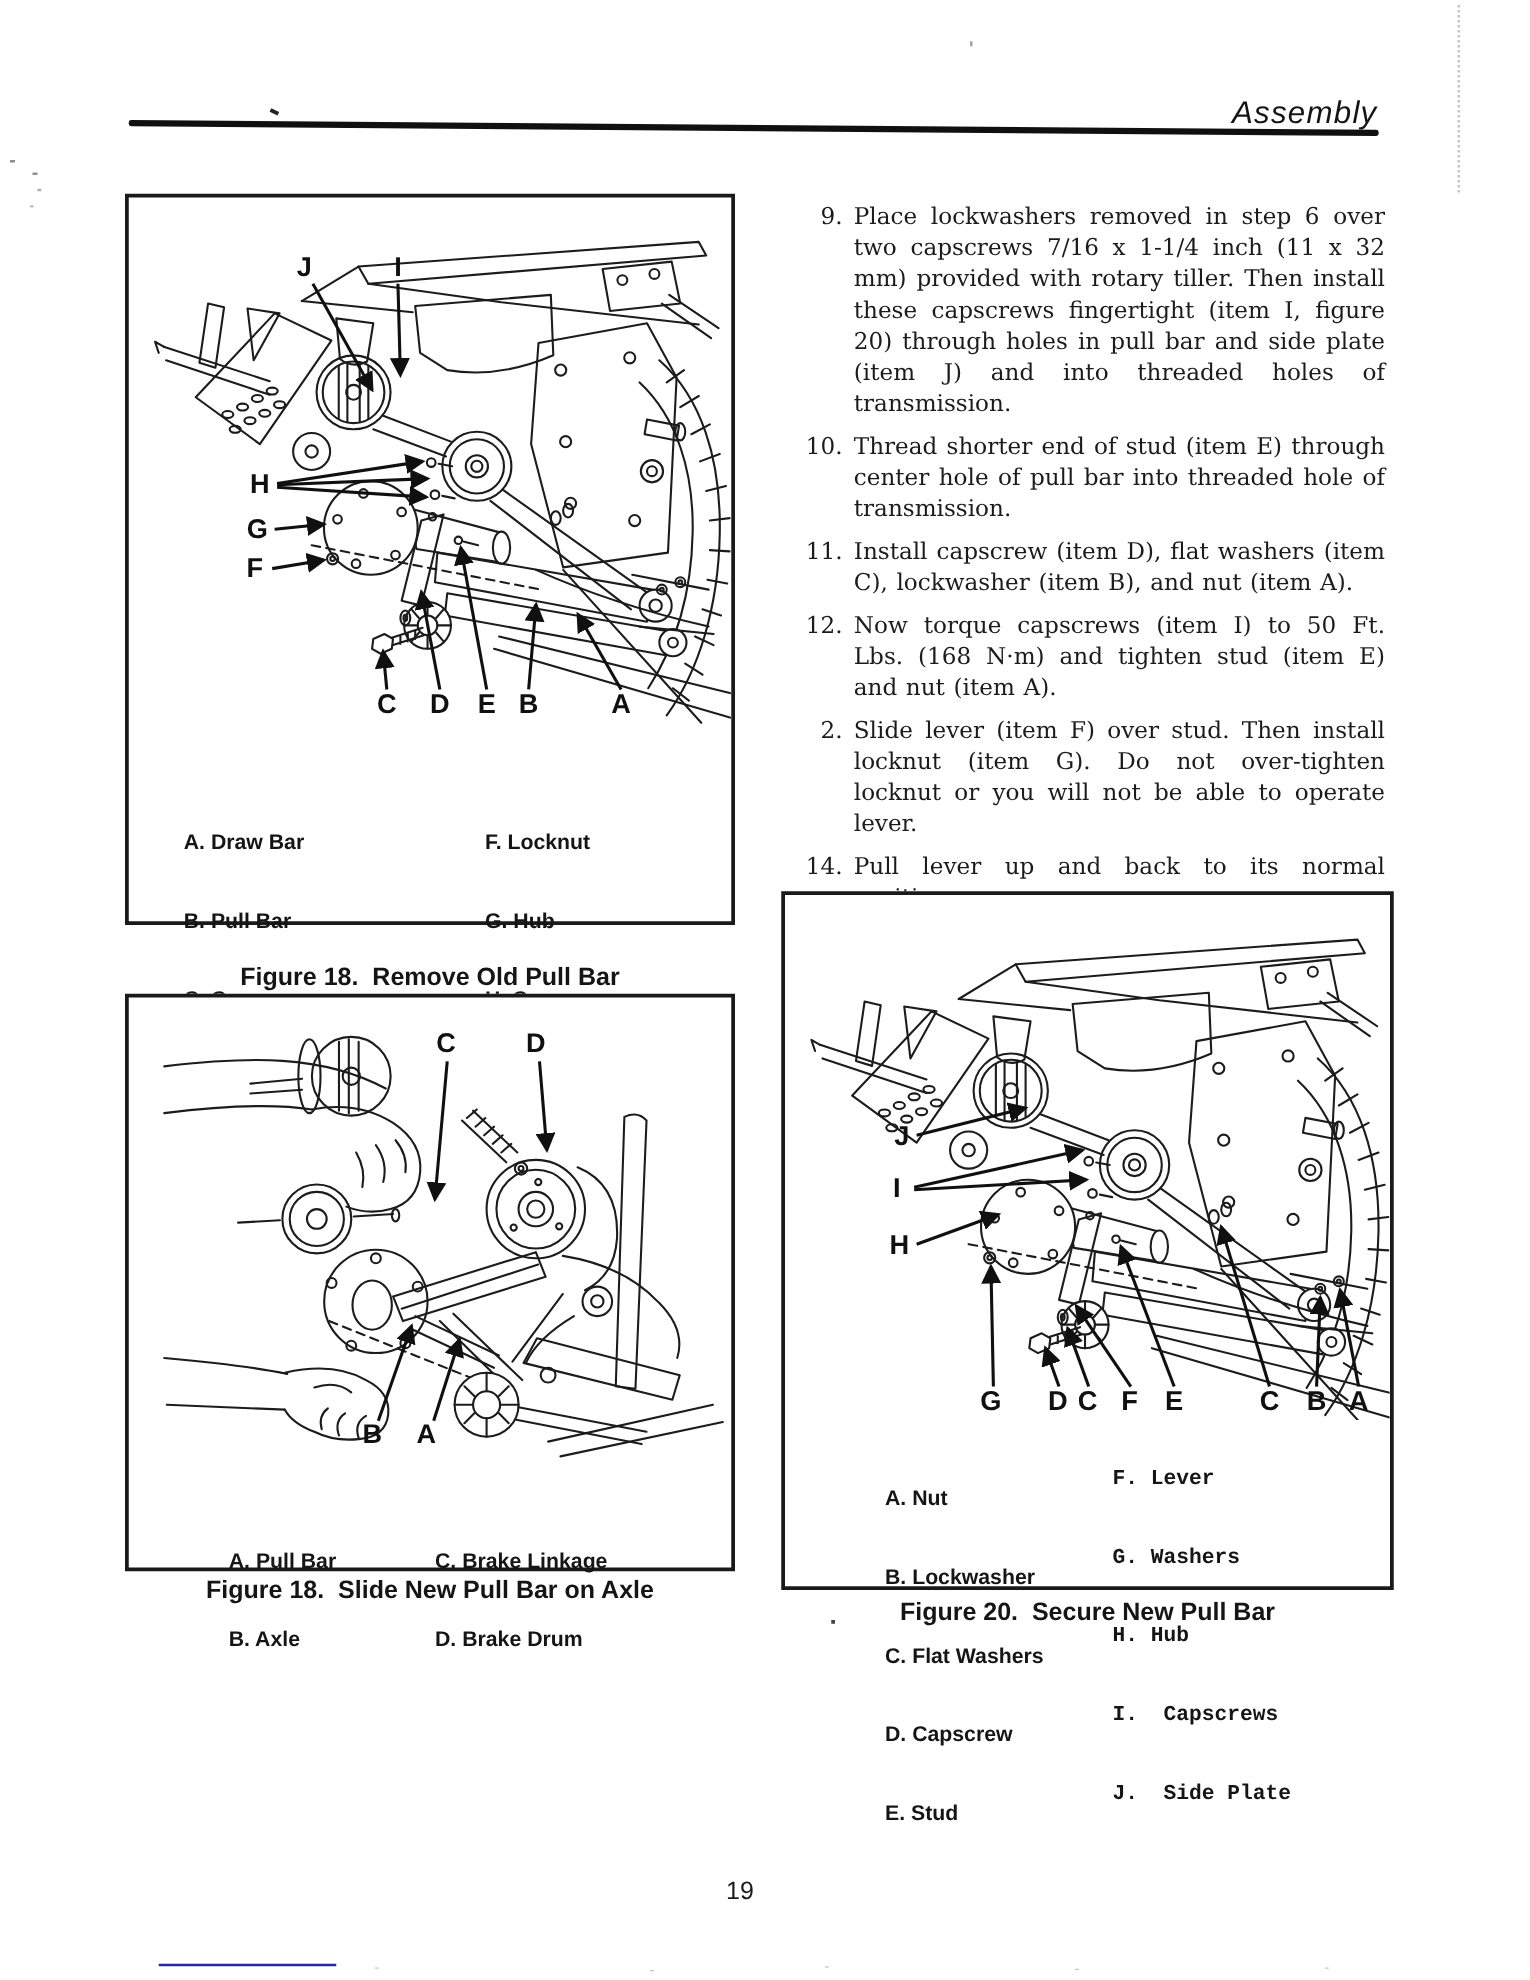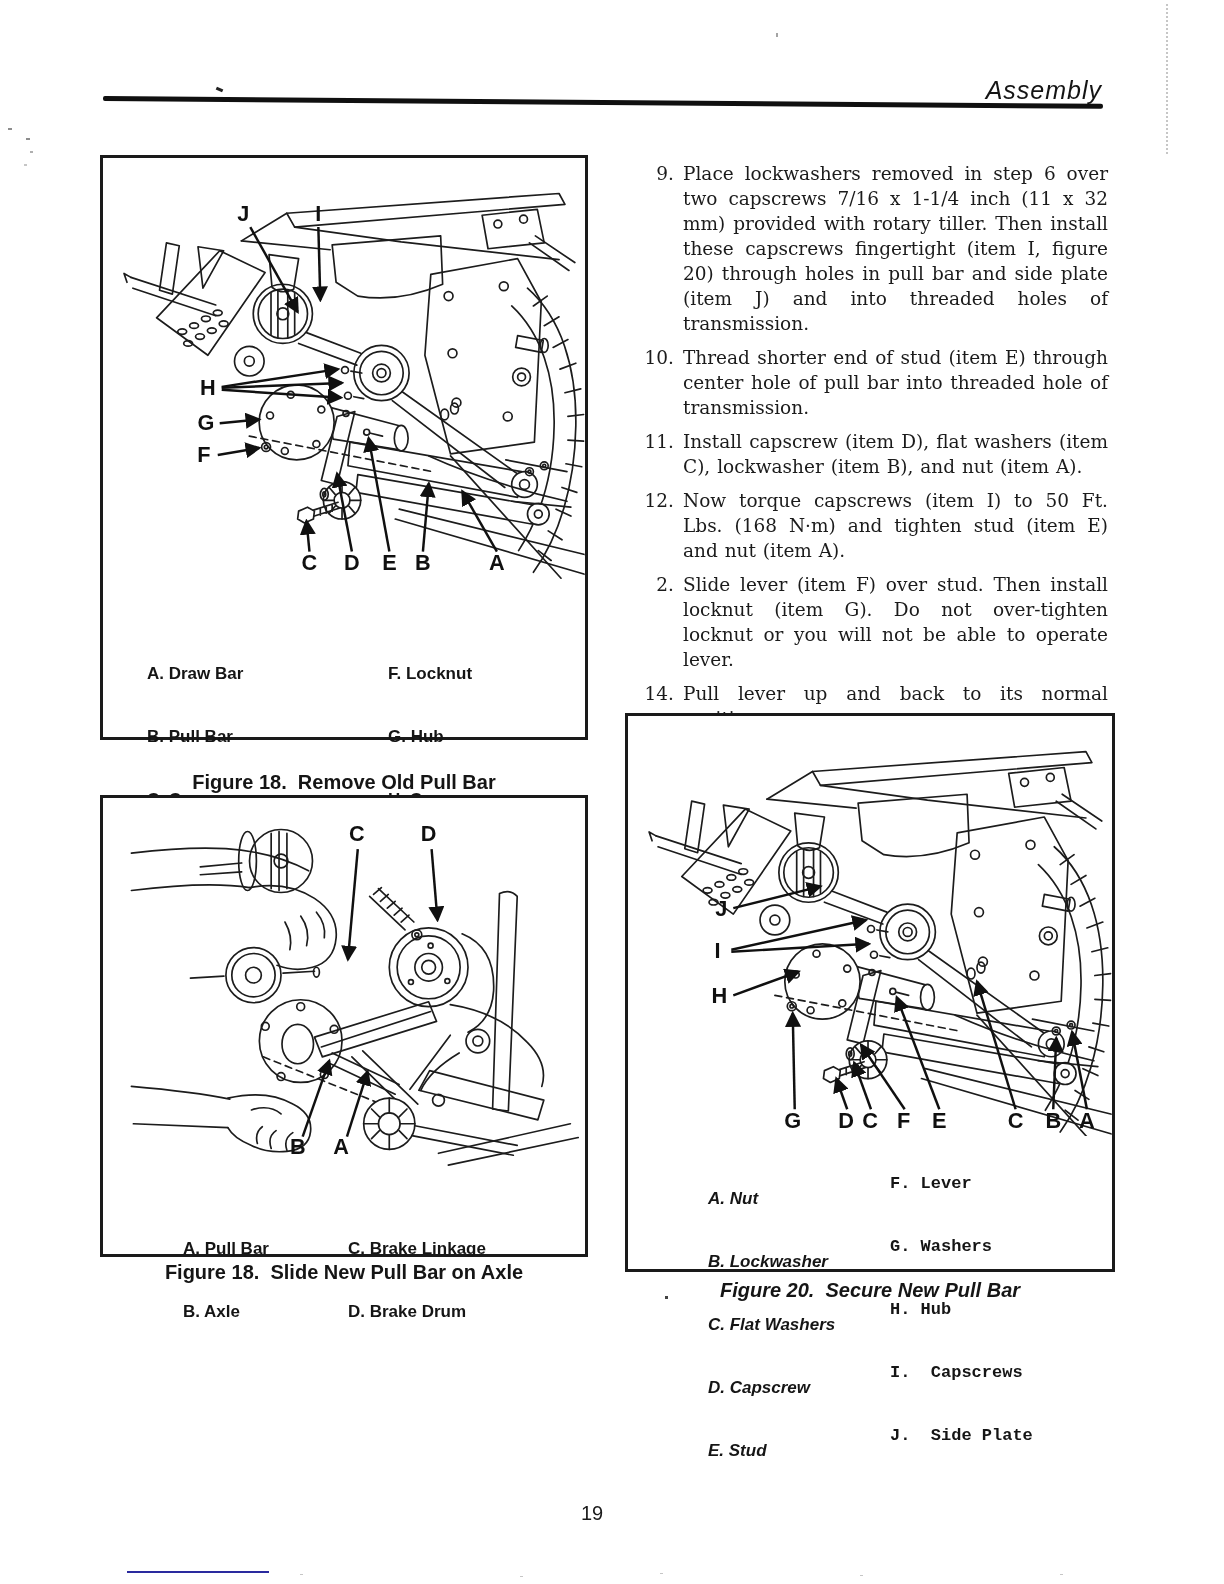--- a/index.html
+++ b/index.html
@@ -432,31 +432,31 @@
       <g>
         <text class="co-text" x="429" y="416">B</text>
         <path class="co-line" d="M429 397 L432 325"></path>
       </g>
       <g>
         <text class="co-text" x="463" y="416">A</text>
         <path class="co-line" d="M463 397 L448 319"></path>
       </g>
     </g>
   </svg>
-  <div class="legend-col" style="left:80px;top:430px;font-style:italic;">
+  <div class="legend-col" style="left:80px;top:430px;">
     <div>A. Nut</div>
     <div>B. Lockwasher</div>
     <div>C. Flat Washers</div>
     <div>D. Capscrew</div>
     <div>E. Stud</div>
   </div>
   <div class="legend-col" style="left:262px;top:415px;font-family:Liberation Mono, monospace;">
     <div>F. Lever</div>
     <div>G. Washers</div>
     <div>H. Hub</div>
     <div>I.  Capscrews</div>
     <div>J.  Side Plate</div>
   </div>
 </div>
-<div class="fig-caption" style="left:625px;top:1279px;width:490px;font-style:italic;">Figure 20.  Secure New Pull Bar</div>
+<div class="fig-caption" style="left:625px;top:1279px;width:490px;">Figure 20.  Secure New Pull Bar</div>
 
 <div class="page-num">19</div>
 <div class="blue-line"></div>
 
 </body></html>

